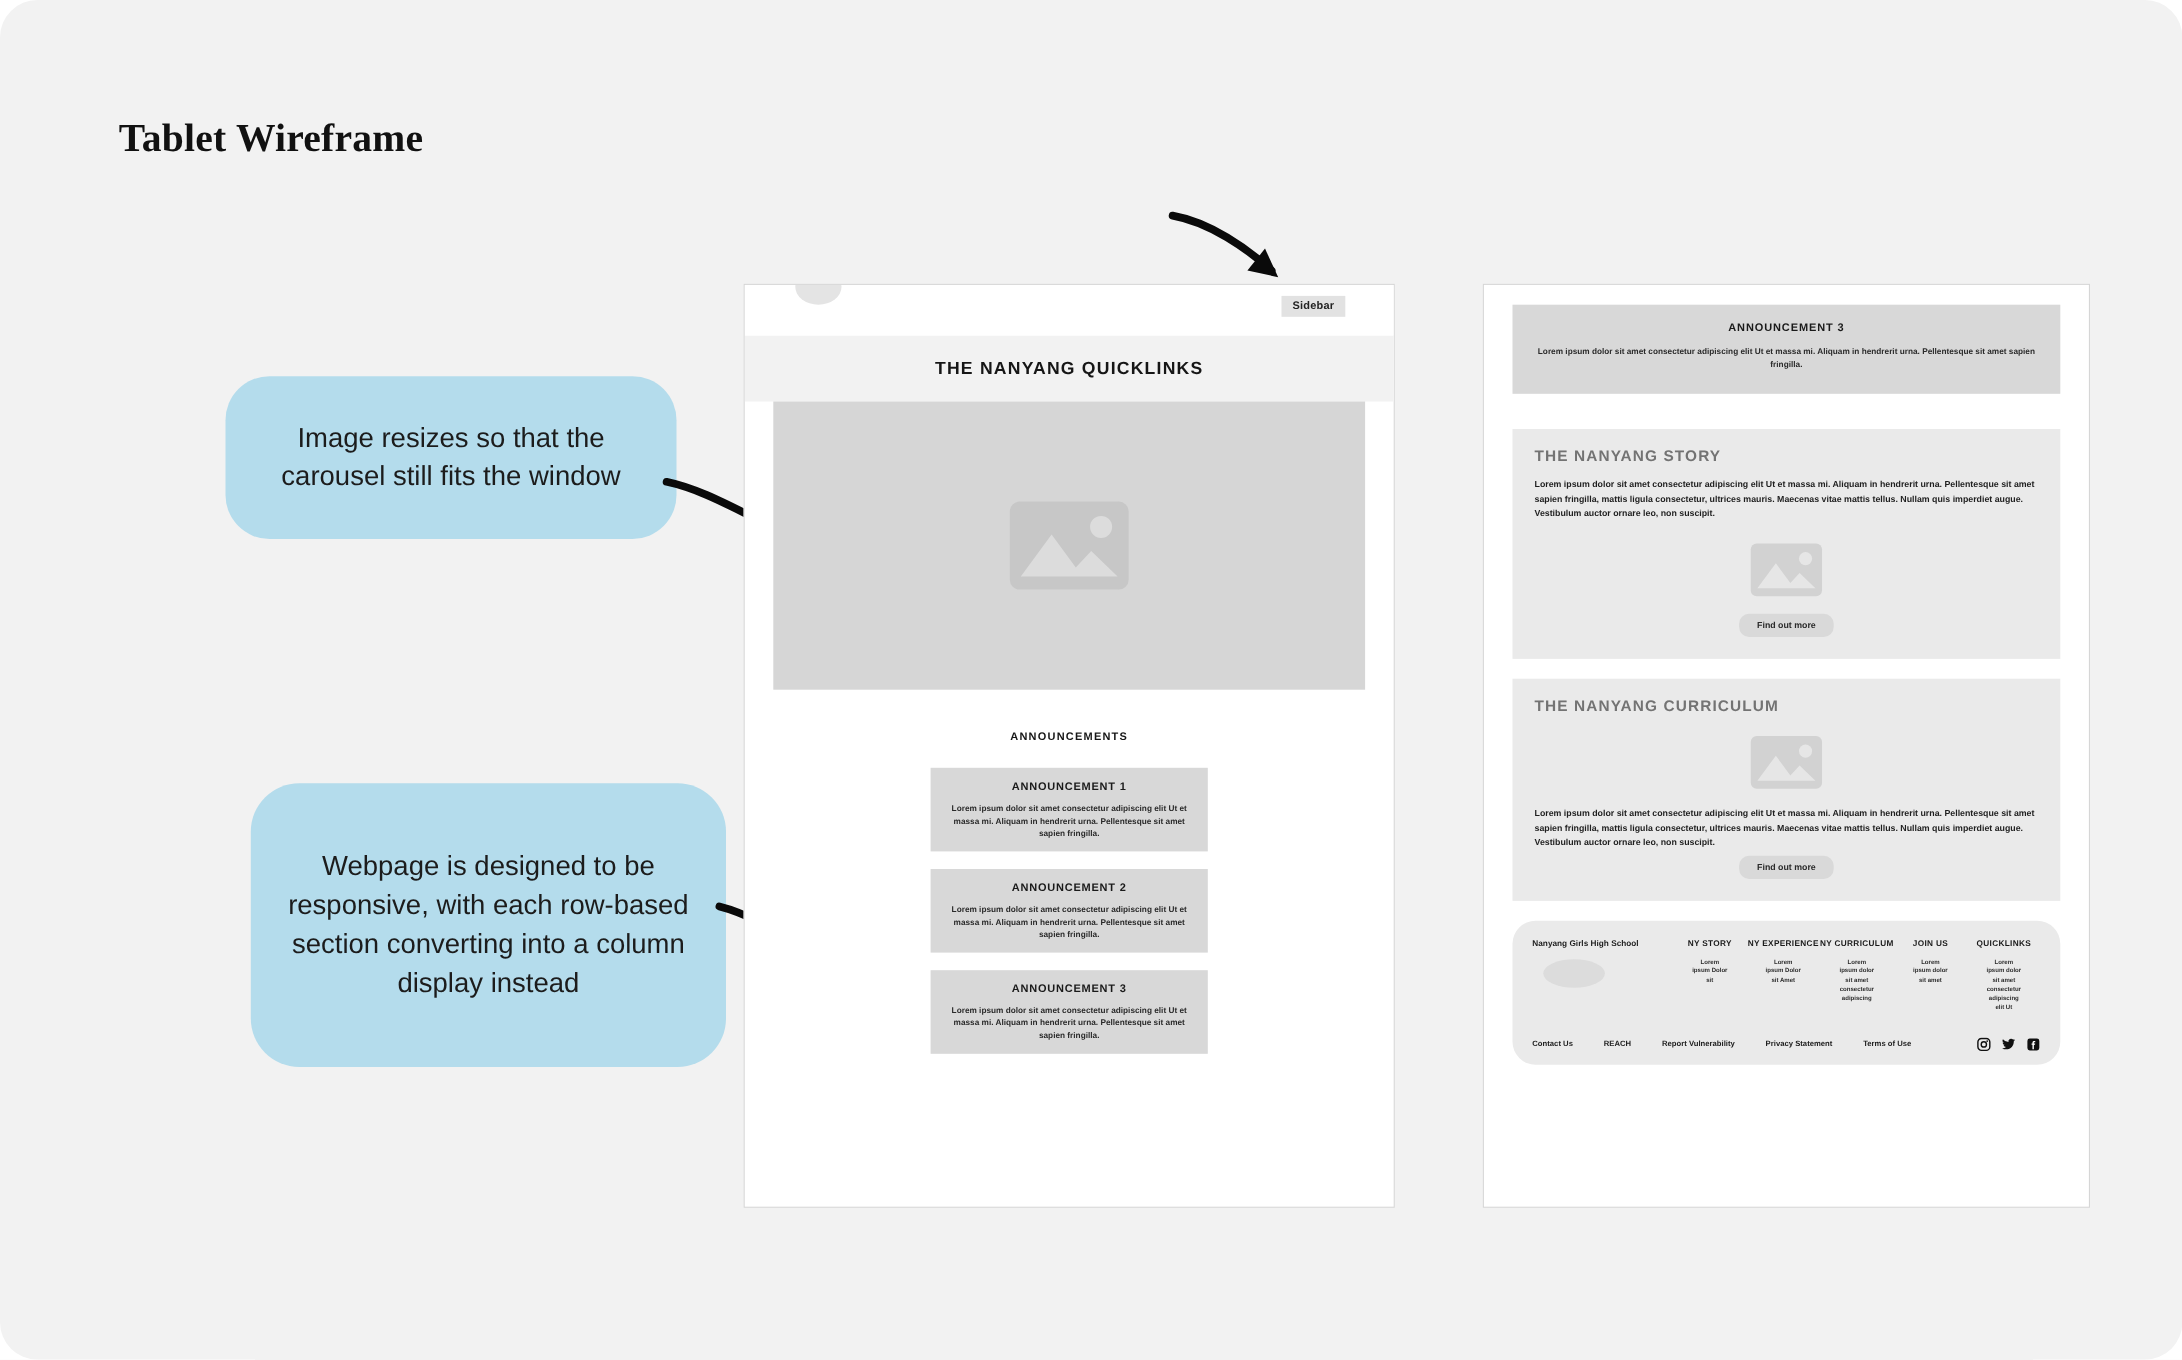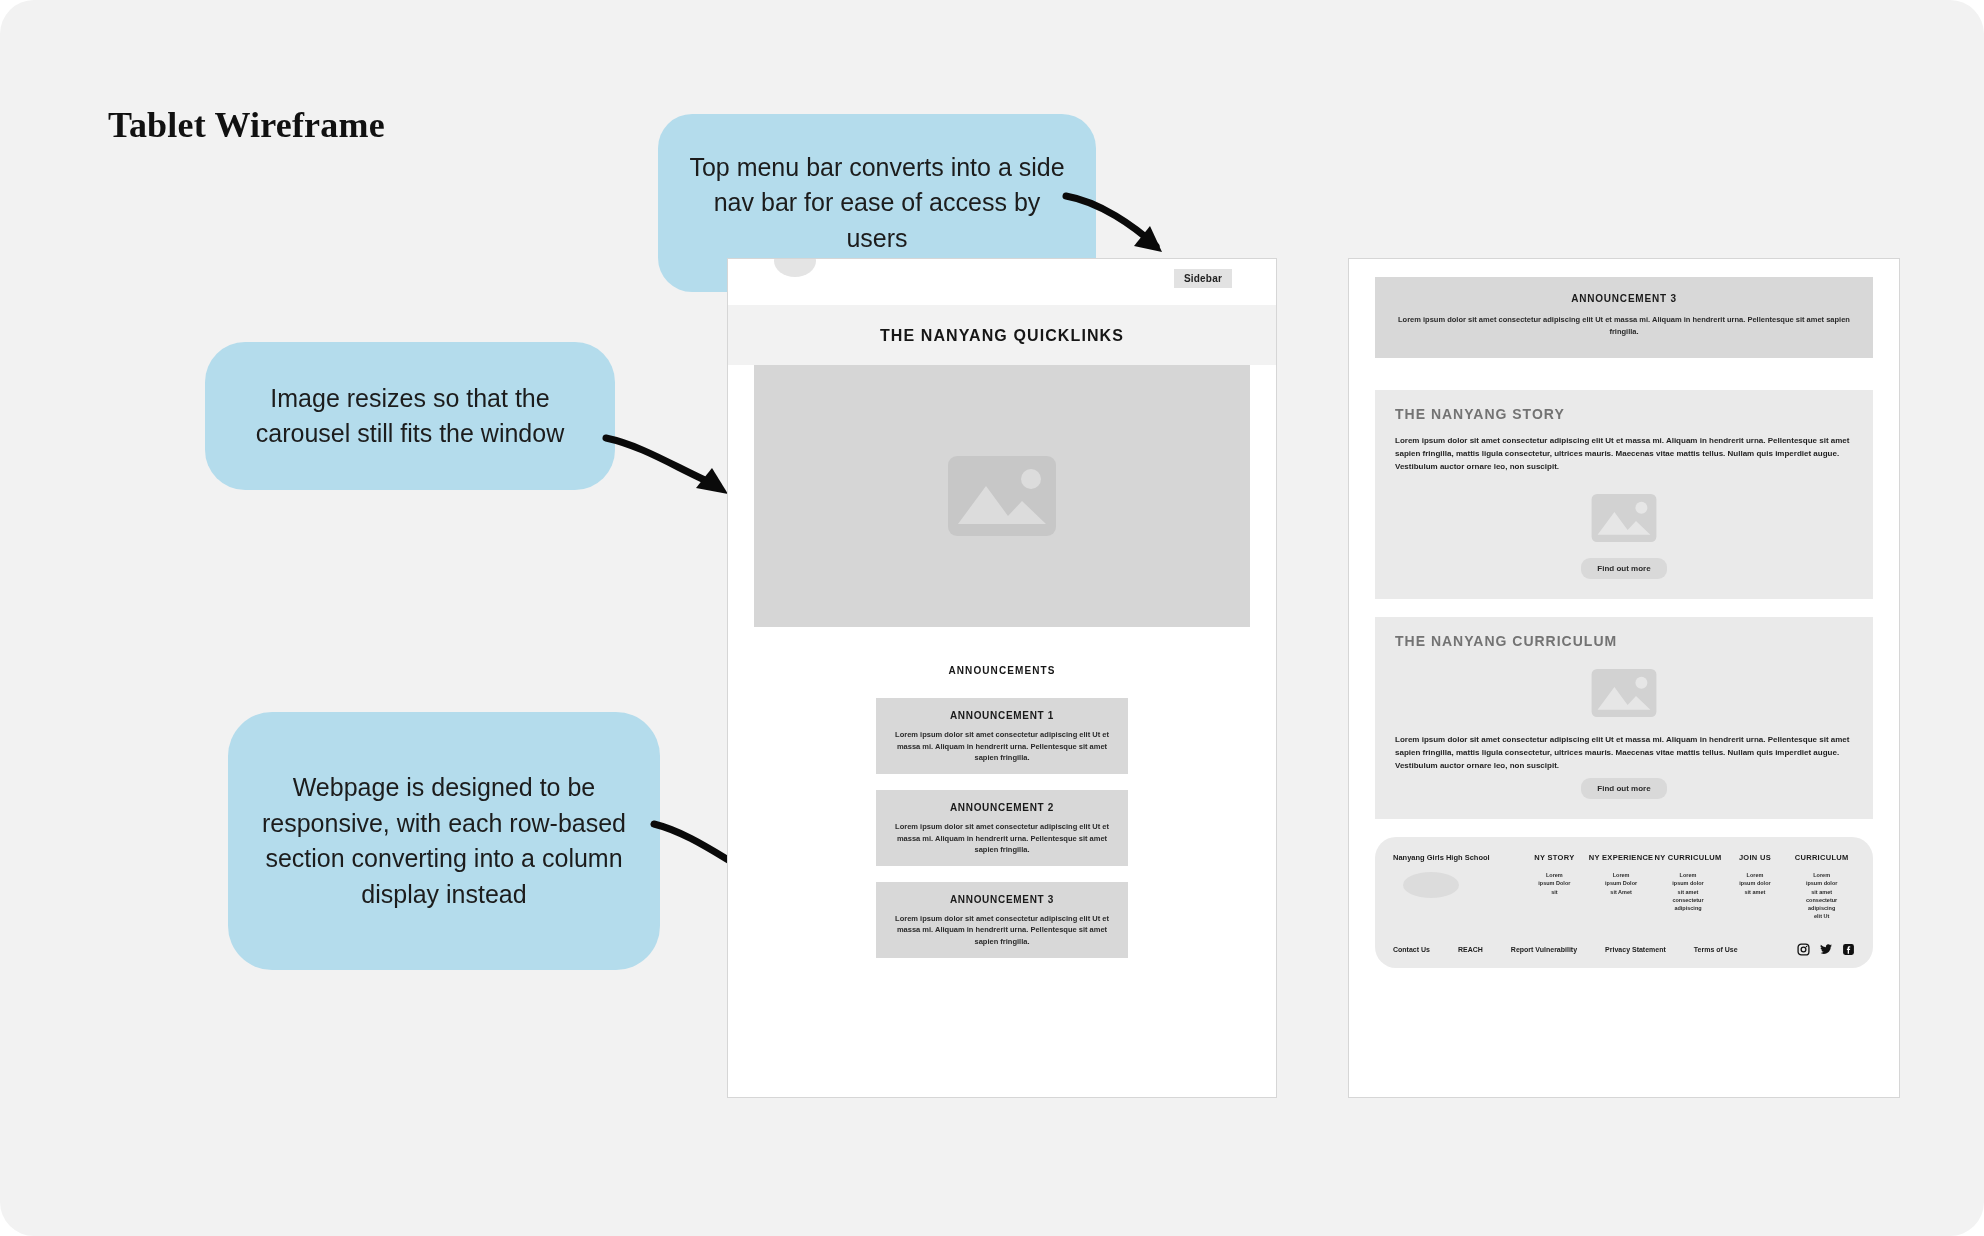--- a/index.html
+++ b/index.html
@@ -51,21 +51,21 @@
   #arrow-2 { left: 600px; top: 430px; width: 160px; height: 90px; }
   #arrow-3 { left: 648px; top: 820px; width: 160px; height: 100px; }
 
   
   .frame {
     position: absolute;
     background: #ffffff;
     border: 1px solid #d6d6d6;
     overflow: hidden;
   }
-  #frame-tablet  { left: 727px;  top: 258px; width: 550px;  height: 840px; }
+  #frame-tablet  { left: 676px;  top: 258px; width: 592px;  height: 840px; }
   #frame-desktop { left: 1348px; top: 258px; width: 552px;  height: 840px; }
 
   
   .tab-topbar {
     position: relative; height: 46px; background: #ffffff;
   }
   .tab-logo {
     position: absolute; left: 46px; top: -14px;
     width: 42px; height: 32px; border-radius: 50%;
     background: #e4e4e4;
@@ -175,23 +175,20 @@
 
   svg { display: block; }
 </style>
 </head>
 <body>
 
 <div id="canvas">
 
   <div id="page-title">Tablet Wireframe</div>
 
-  <div class="callout" id="callout-1">
-    <span>Top menu bar converts into a side nav bar for ease of access by users</span>
-  </div>
   <div class="callout" id="callout-2">
     <span>Image resizes so that the carousel still fits the window</span>
   </div>
   <div class="callout" id="callout-3">
     <span>Webpage is designed to be responsive, with each row-based section converting into a column display instead</span>
   </div>
 
   <svg class="arrow" id="arrow-1" viewBox="0 0 120 90">
     <path d="M6 6 C 40 12, 74 36, 96 56" stroke="#0a0a0a" stroke-width="7" fill="none" stroke-linecap="round"></path>
     <path d="M74 56 L102 62 L90 36 Z" fill="#0a0a0a"></path>
@@ -296,21 +293,21 @@
         </div>
         <div class="foot-col">
           <div class="fh">NY CURRICULUM</div>
           <div class="fl">Lorem ipsum dolor sit amet consectetur adipiscing</div>
         </div>
         <div class="foot-col">
           <div class="fh">JOIN US</div>
           <div class="fl">Lorem ipsum dolor sit amet</div>
         </div>
         <div class="foot-col">
-          <div class="fh">CURRICULUM</div>
+          <div class="fh">QUICKLINKS</div>
           <div class="fl">Lorem ipsum dolor sit amet consectetur adipiscing elit Ut</div>
         </div>
       </div>
 
       <div class="foot-bottom">
         <div class="fb">Contact Us</div>
         <div class="fb">REACH</div>
         <div class="fb">Report Vulnerability</div>
         <div class="fb">Privacy Statement</div>
         <div class="fb">Terms of Use</div>

